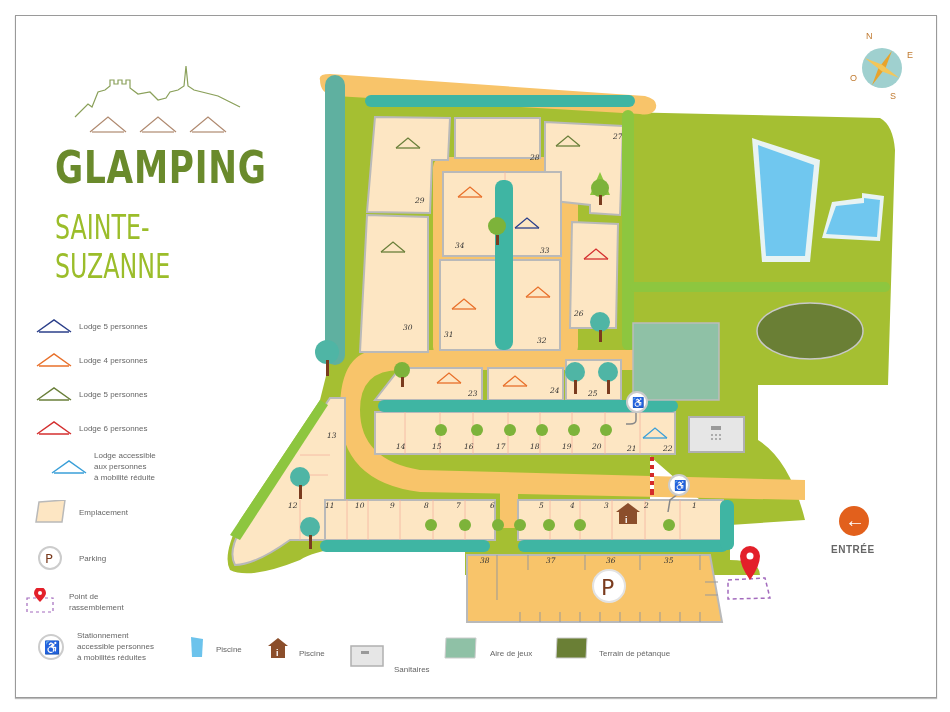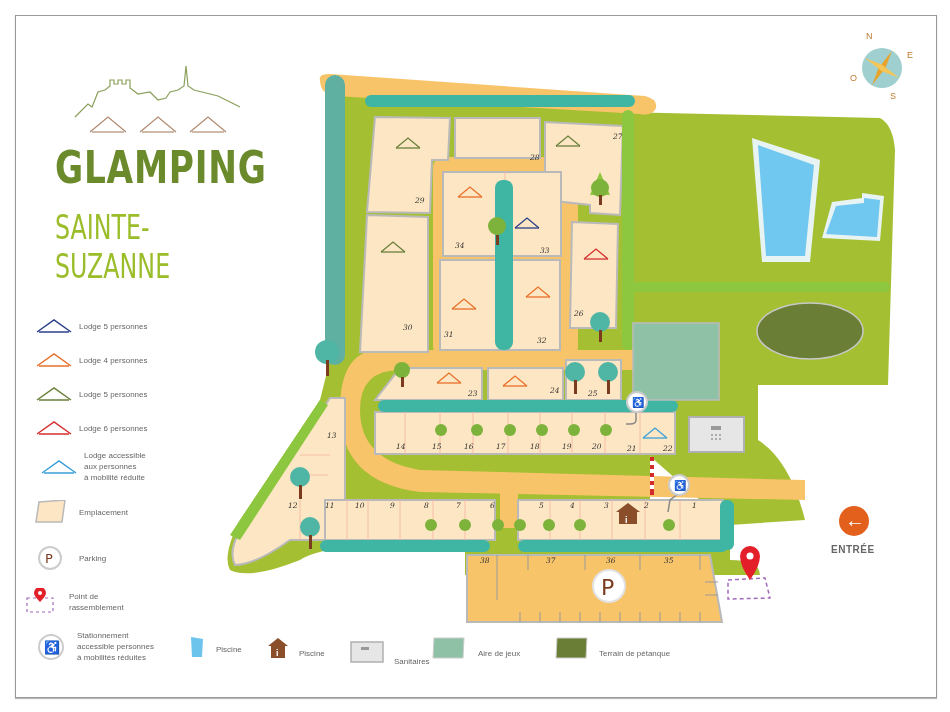--- a/index.html
+++ b/index.html
@@ -371,21 +371,21 @@
   </div>
   <div class="legend-item" style="left:35px;top:420px">
     <svg width="38" height="16">
         <g fill="none" stroke="#d42f2f" stroke-width="1.5">
           <polyline points="2,14 19,2 36,14"></polyline>
           <line x1="4" y1="14" x2="34" y2="14"></line>
         </g>
       </svg>
     <span class="legend-label" style="margin-left:6px">Lodge 6 personnes</span>
   </div>
-  <div class="legend-item" style="left:40px;top:450px">
+  <div class="legend-item" style="left:50px;top:450px">
     <svg width="38" height="16">
         <g fill="none" stroke="#3a9fd8" stroke-width="1.5">
           <polyline points="2,14 19,2 36,14"></polyline>
           <line x1="4" y1="14" x2="34" y2="14"></line>
         </g>
       </svg>
     <div class="legend-label" style="margin-left:6px">
       <div>Lodge accessible</div>
       <div>aux personnes</div>
       <div>à mobilité réduite</div>
@@ -440,23 +440,23 @@
       <rect x="4" y="9" width="14" height="12" fill="#8b4e2b"></rect>
       <text x="9" y="19" font-size="9" fill="#fff" font-weight="bold">i</text>
     </svg>
   <span class="legend-label" style="margin-left:10px;margin-top:12px">Piscine</span>
 </div>
 <div class="bottom-legend" style="left:350px">
   <svg width="34" height="22">
       <rect x="1" y="1" width="32" height="20" fill="#e6e6e6" stroke="#b0b0b0" stroke-width="1.5"></rect>
       <rect x="11" y="6" width="8" height="3" fill="#999"></rect>
     </svg>
-  <span class="legend-label" style="margin-left:10px;margin-top:20px">Sanitaires</span>
-</div>
-<div class="bottom-legend" style="left:432px">
+  <span class="legend-label" style="margin-left:10px;margin-top:28px">Sanitaires</span>
+</div>
+<div class="bottom-legend" style="left:444px">
   <svg width="34" height="22">
       <polygon points="2,1 32,1 31,21 1,21" fill="#8fc1a6" stroke="#ccc"></polygon>
     </svg>
   <span class="legend-label" style="margin-left:12px;margin-top:12px">Aire de jeux</span>
 </div>
 <div class="bottom-legend" style="left:555px">
   <svg width="34" height="22">
       <polygon points="2,1 32,1 31,21 1,21" fill="#6a7f35" stroke="#ccc"></polygon>
     </svg>
   <span class="legend-label" style="margin-left:10px;margin-top:12px">Terrain de pétanque</span>

